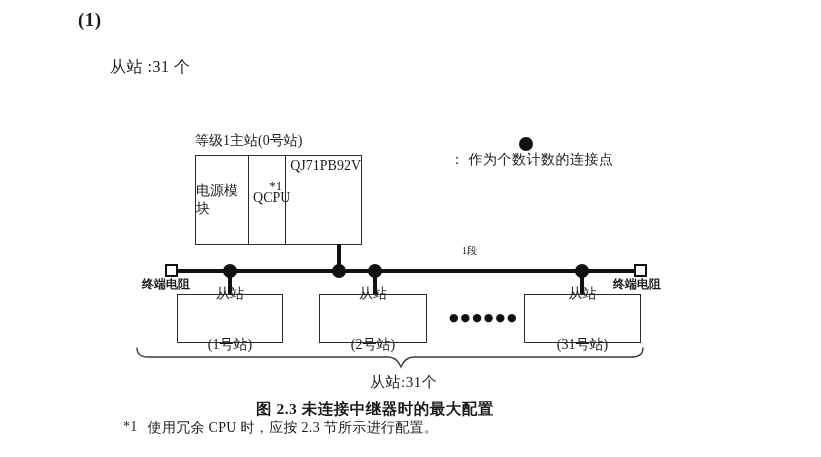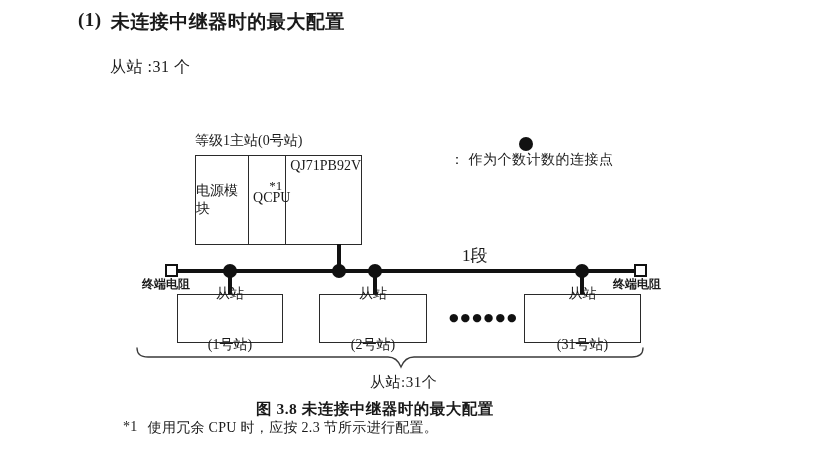--- a/index.html
+++ b/index.html
@@ -28,21 +28,21 @@
   .legend-dot { width:14px; height:14px; border-radius:50%; background:#111; margin-right:11px; }
   .legend-text { font-size:14px; letter-spacing:0.5px; }
 
   .bus-line { left:176px; top:269px; width:460px; height:4px; background:#111; }
   .term-square { width:13px; height:13px; border:2px solid #111; background:#fff; }
   .term-left  { left:165px; top:264px; }
   .term-right { left:634px; top:264px; }
   .term-label { font-size:12px;font-weight:bold; }
   .term-label-left  { left:142px; top:276px; }
   .term-label-right { left:613px; top:276px; }
-  .segment-label { left:462px; top:244px; font-size:17px; }
+  .segment-label { left:462px; top:244px; font-size:10px; }
 
   .bus-dot { width:14px; height:14px; border-radius:50%; background:#111; top:264px; }
   .dot-s1 { left:223px; } .dot-master { left:332px; } .dot-s2 { left:368px; } .dot-s31 { left:575px; }
 
   .drop { width:4px; background:#111; }
   .drop-master { left:337px; top:244px; height:27px; }
   .drop-s1 { left:228px; top:271px; height:24px; }
   .drop-s2 { left:373px; top:271px; height:24px; }
   .drop-s31 { left:580px; top:271px; height:24px; }
 
@@ -62,21 +62,20 @@
   .caption { left:256px; top:399px; font-size:15.5px; font-weight:bold; letter-spacing:0.5px; }
   .footnote { left:123px; top:419px; display:flex; gap:10px; font-size:14px; letter-spacing:0.3px; }
 </style>
 </head>
 <body>
 
 <div class="page">
 
   <div class="abs heading">
     <span>(1)</span>
-    <span>未连接中继器时的最大配置</span>
   </div>
   <div class="abs subline sub2">从站 :31 个</div>
 
   <div>
 
     <div class="abs master-label">等级1主站(0号站)</div>
 
     <div class="abs master-box">
       <div class="cell cell-power">电源模块</div>
       <div class="cell cell-cpu">
@@ -126,20 +125,20 @@
       <span>(31号站)</span>
     </div>
 
     <svg class="abs brace-svg" width="520" height="28" viewBox="0 0 520 28">
       <path d="M7,4 Q7,13 18,13 L258,13 Q267,13 271,23 Q275,13 284,13 L502,13 Q513,13 513,4" fill="none" stroke="#3a3a3a" stroke-width="1.3" stroke-linecap="round"></path>
     </svg>
     <div class="abs brace-label">从站:31个</div>
 
   </div>
 
-  <div class="abs caption">图 3.8 未连接中继器时的最大配置</div>
+  <div class="abs caption">图 2.3 未连接中继器时的最大配置</div>
 
   <div class="abs footnote">
     <span>*1</span>
     <span>使用冗余 CPU 时，应按 2.3 节所示进行配置。</span>
   </div>
 
 </div>
 
 </body></html>

